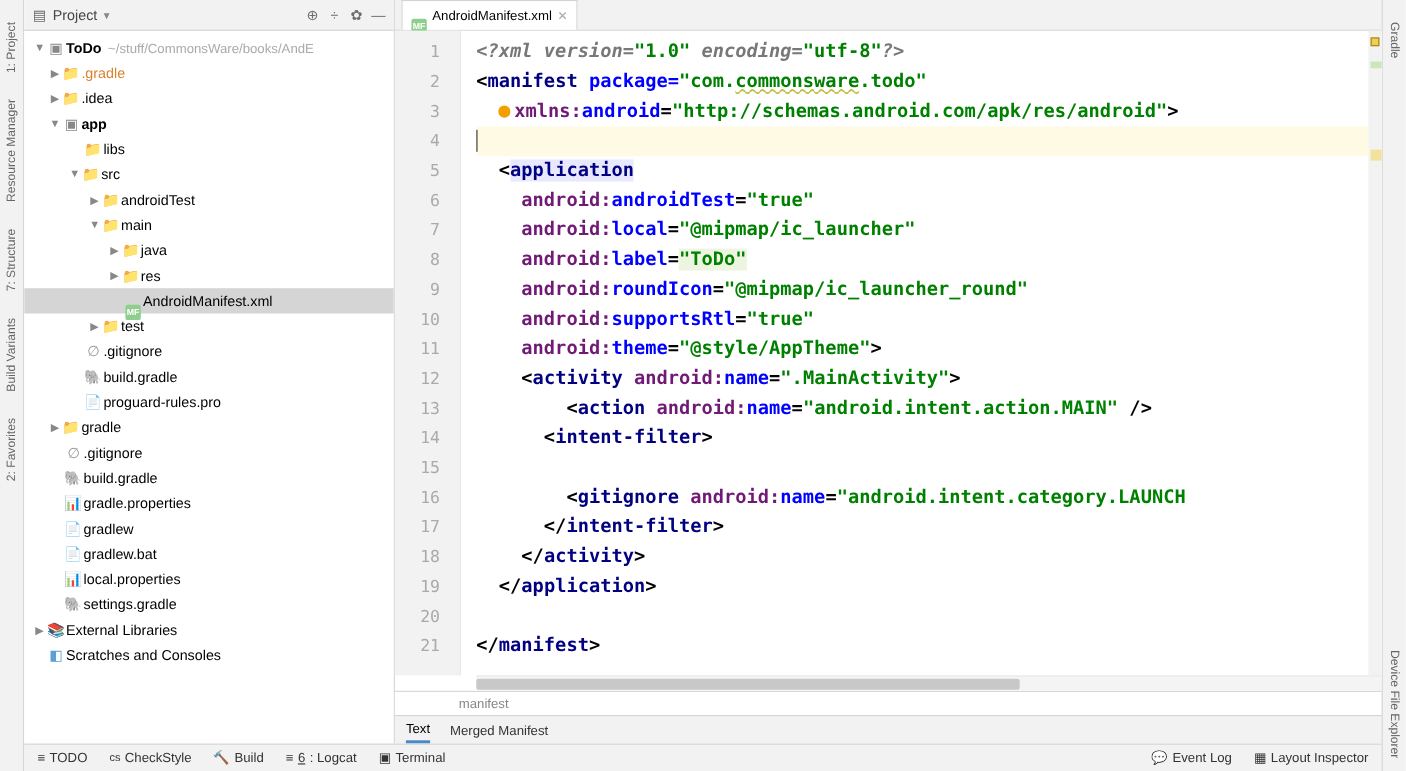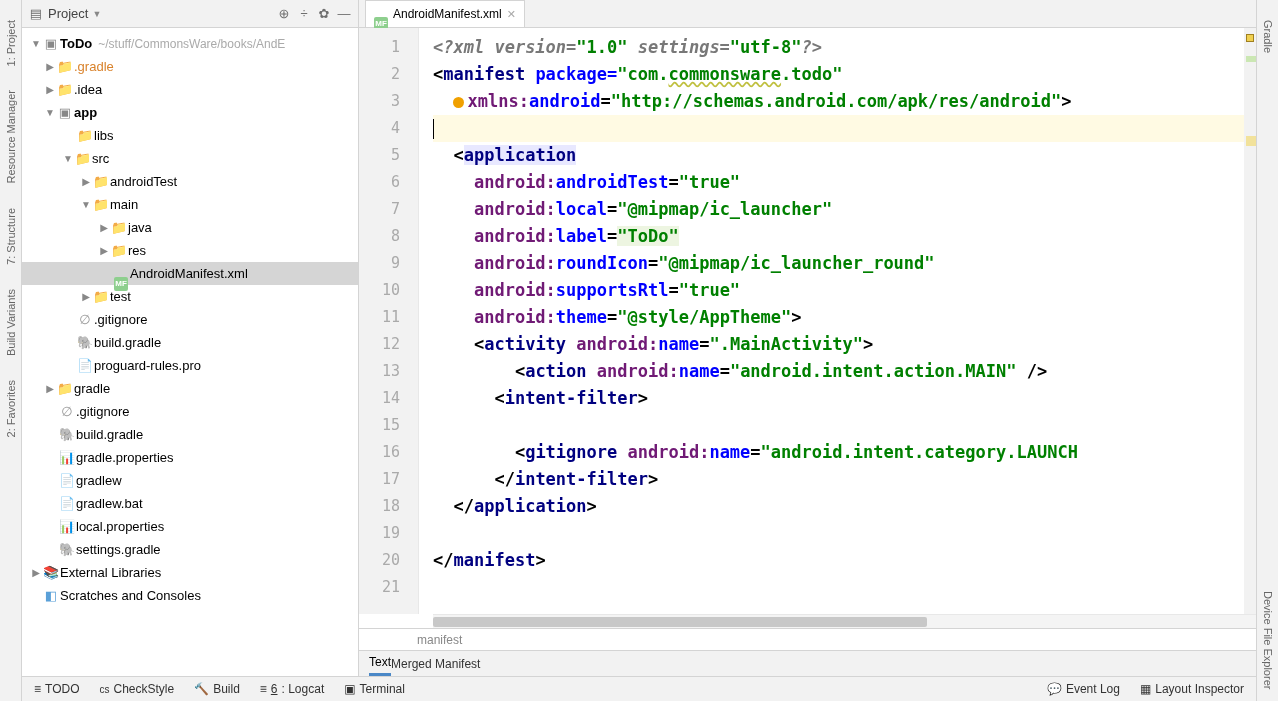--- a/index.html
+++ b/index.html
@@ -126,21 +126,21 @@
   .tok-pi { color: #787878; font-style: italic; }
   .tok-wavy { text-decoration: underline wavy #c0c040; }
   .bulb { display:inline-block; width:11px; height:11px; background:#f0a000; border-radius:50%; vertical-align: middle; margin-right: 3px;}
   .breadcrumb {
     height: 22px; border-top: 1px solid #d4d4d4; display: flex; align-items: center;
     padding-left: 58px; font-size: 12px; color: #888; 
     background: #fff;
   }
   .editor-tabs {
     height: 26px; background: #f2f2f2; border-top: 1px solid #d4d4d4;
-    display: flex; align-items: center; padding-left: 10px; 
+    display: flex; align-items: center; padding-left: 10px; gap: 18px;
   }
   .editor-tabs .etab { font-size: 12px; color: #333; height: 100%; display:flex; align-items:center; cursor:pointer; }
   .editor-tabs .etab.active { border-bottom: 3px solid #4a88c7; color: #000; }
   .bottom-bar {
     height: 25px; background: #f2f2f2; border-top: 1px solid #d4d4d4;
     display: flex; align-items: center; padding: 0 12px; font-size: 12px; gap: 20px;
   }
   .bottom-bar .bitem { display: flex; align-items: center; gap: 4px; color: #333; cursor: pointer; }
   .bottom-bar .spacer { flex: 1; }
   .bottom-bar .u { text-decoration: underline; }
@@ -355,37 +355,38 @@
               <div class="ln">15</div>
               <div class="ln">16</div>
               <div class="ln">17</div>
               <div class="ln">18</div>
               <div class="ln">19</div>
               <div class="ln">20</div>
               <div class="ln">21</div>
           </div>
           <div class="fold-col"></div>
           <div class="code">
-<div class="line"><span class="tok-pi">&lt;?</span><span class="tok-pi">xml version=</span><span class="tok-val">"1.0"</span><span class="tok-pi"> settings=</span><span class="tok-val">"utf-8"</span><span class="tok-pi">?&gt;</span></div>
+<div class="line"><span class="tok-pi">&lt;?</span><span class="tok-pi">xml version=</span><span class="tok-val">"1.0"</span><span class="tok-pi"> encoding=</span><span class="tok-val">"utf-8"</span><span class="tok-pi">?&gt;</span></div>
 <div class="line"><span class="tok-brk">&lt;</span><span class="tok-tag">manifest </span><span class="tok-attr">package=</span><span class="tok-val">"com.</span><span class="tok-val tok-wavy">commonsware</span><span class="tok-val">.todo"</span></div>
 <div class="line">  <span class="bulb"></span><span class="tok-attrns">xmlns:</span><span class="tok-attr">android</span><span class="tok-brk">=</span><span class="tok-val">"http://schemas.android.com/apk/res/android"</span><span class="tok-brk">&gt;</span></div>
 <div class="line cur"><span style="border-left:1px solid #000;height:20px;display:inline-block;vertical-align:middle;"></span></div>
 <div class="line">  <span class="tok-brk">&lt;</span><span class="tok-tag" style="background:#e8e8ff">application</span></div>
 <div class="line">    <span class="tok-attrns">android:</span><span class="tok-attr">androidTest</span><span class="tok-brk">=</span><span class="tok-val">"true"</span></div>
 <div class="line">    <span class="tok-attrns">android:</span><span class="tok-attr">local</span><span class="tok-brk">=</span><span class="tok-val">"@mipmap/ic_launcher"</span></div>
 <div class="line">    <span class="tok-attrns">android:</span><span class="tok-attr">label</span><span class="tok-brk">=</span><span class="tok-val" style="background:#edf5e1">"ToDo"</span></div>
 <div class="line">    <span class="tok-attrns">android:</span><span class="tok-attr">roundIcon</span><span class="tok-brk">=</span><span class="tok-val">"@mipmap/ic_launcher_round"</span></div>
 <div class="line">    <span class="tok-attrns">android:</span><span class="tok-attr">supportsRtl</span><span class="tok-brk">=</span><span class="tok-val">"true"</span></div>
 <div class="line">    <span class="tok-attrns">android:</span><span class="tok-attr">theme</span><span class="tok-brk">=</span><span class="tok-val">"@style/AppTheme"</span><span class="tok-brk">&gt;</span></div>
 <div class="line">    <span class="tok-brk">&lt;</span><span class="tok-tag">activity </span><span class="tok-attrns">android:</span><span class="tok-attr">name</span><span class="tok-brk">=</span><span class="tok-val">".MainActivity"</span><span class="tok-brk">&gt;</span></div>
 <div class="line">        <span class="tok-brk">&lt;</span><span class="tok-tag">action </span><span class="tok-attrns">android:</span><span class="tok-attr">name</span><span class="tok-brk">=</span><span class="tok-val">"android.intent.action.MAIN"</span><span class="tok-brk"> /&gt;</span></div>
 <div class="line">      <span class="tok-brk">&lt;</span><span class="tok-tag">intent-filter</span><span class="tok-brk">&gt;</span></div>
 <div class="line"></div>
 <div class="line">        <span class="tok-brk">&lt;</span><span class="tok-tag">gitignore </span><span class="tok-attrns">android:</span><span class="tok-attr">name</span><span class="tok-brk">=</span><span class="tok-val">"android.intent.category.LAUNCH</span></div>
 <div class="line">      <span class="tok-brk">&lt;/</span><span class="tok-tag">intent-filter</span><span class="tok-brk">&gt;</span></div>
+<div class="line">    <span class="tok-brk">&lt;/</span><span class="tok-tag">activity</span><span class="tok-brk">&gt;</span></div>
 <div class="line">  <span class="tok-brk">&lt;/</span><span class="tok-tag">application</span><span class="tok-brk">&gt;</span></div>
 <div class="line"></div>
 <div class="line"><span class="tok-brk">&lt;/</span><span class="tok-tag">manifest</span><span class="tok-brk">&gt;</span></div>
           </div>
           <div class="marker-bar">
             <div class="m-green"></div>
             <div class="m-y1"></div>
             <div class="m-y2"></div>
           </div>
         </div>

